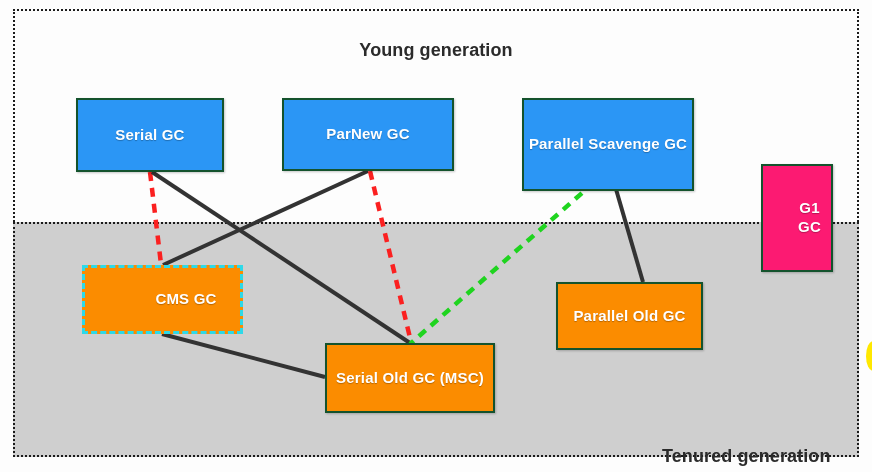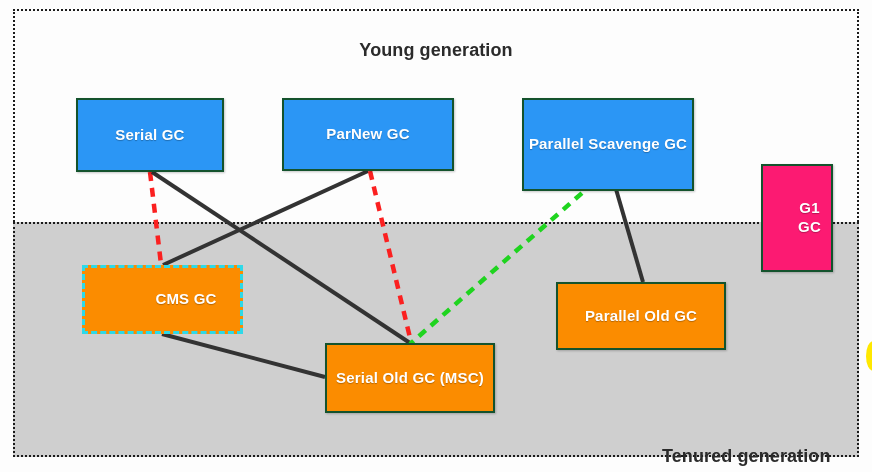--- a/index.html
+++ b/index.html
@@ -148,19 +148,19 @@
   </div>
 
   <div class="gc-box cms" id="box-cms-gc" style="left: 82px; top: 265px; width: 161px; height: 69px;">
     <span>CMS GC</span>
   </div>
 
   <div class="gc-box tenured" id="box-serial-old-gc" style="left: 325px; top: 343px; width: 170px; height: 70px; text-align: center;">
     <span>Serial Old GC (MSC)</span>
   </div>
 
-  <div class="gc-box tenured" id="box-parallel-old-gc" style="left: 556px; top: 282px; width: 170px; height: 68px;">
+  <div class="gc-box tenured" id="box-parallel-old-gc" style="left: 556px; top: 282px; width: 147px; height: 68px;">
     <span>Parallel Old GC</span>
   </div>
 
   <div id="edge-marker"></div>
 
 </div>
 
 </body></html>

